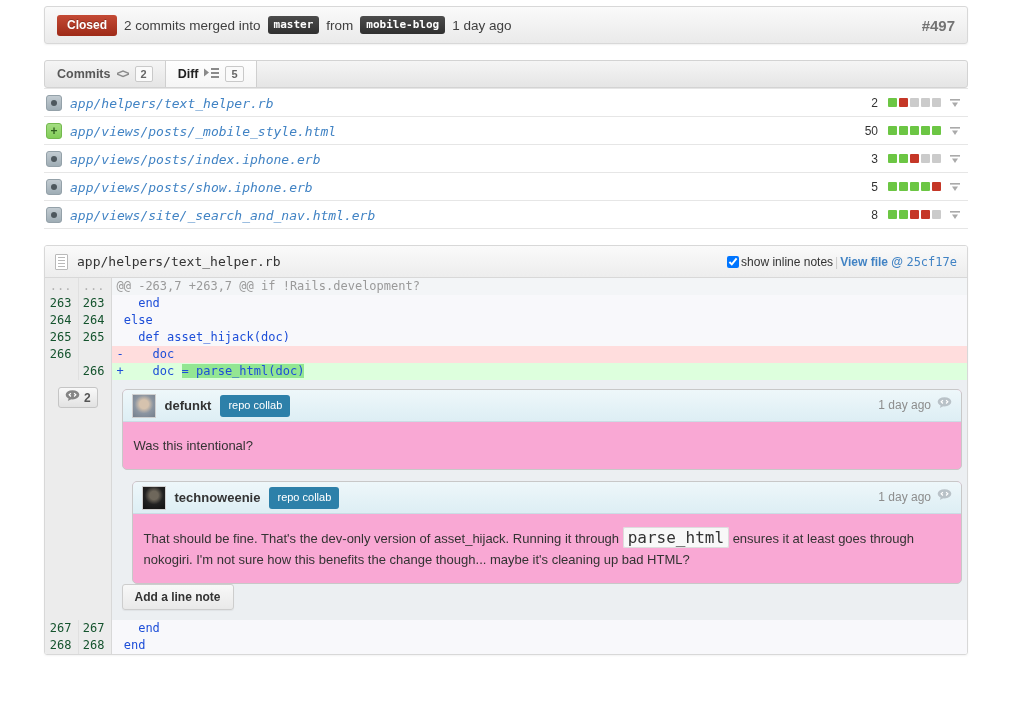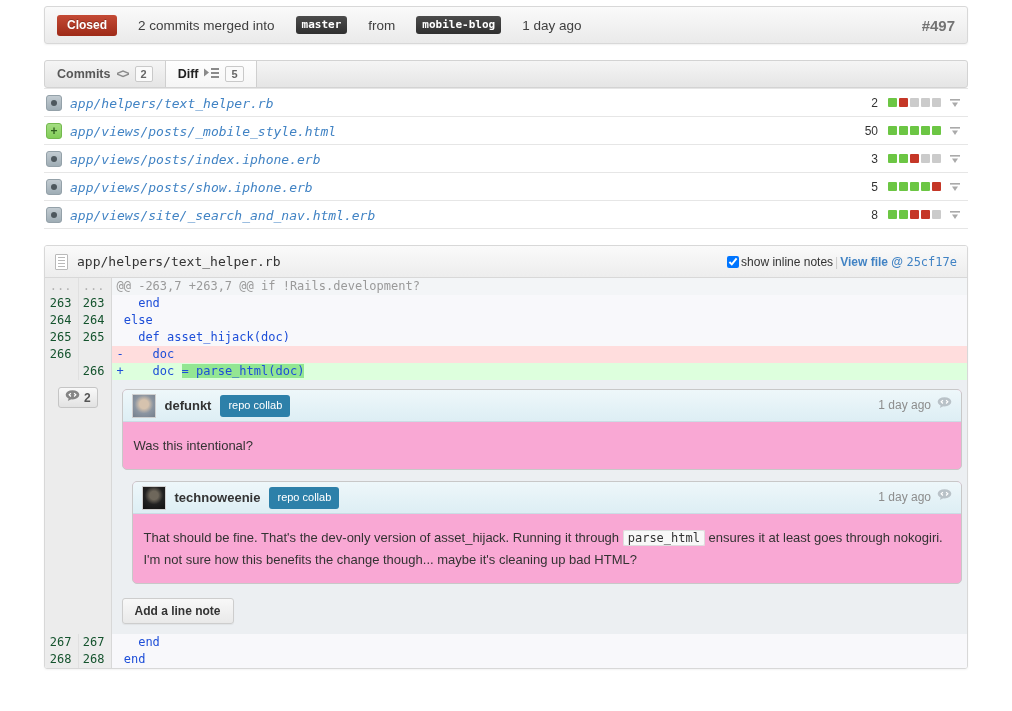--- a/index.html
+++ b/index.html
@@ -2,21 +2,21 @@
 <html><head>
 <meta charset="utf-8">
 <style>
   * { margin:0; padding:0; box-sizing:border-box; }
   html,body { background:#fff; }
   body { width:1012px; height:711px; font-family:"Liberation Sans", sans-serif; color:#333; position:relative; overflow:hidden; }
   .container { position:absolute; left:44px; top:6px; width:924px; }
 
   
   .pr-header { height:38px; border:1px solid #d8d8d8; border-radius:3px;
-    background:linear-gradient(#fafafa,#eaeaea); display:flex; align-items:center; padding:0 12px; gap:21px;
+    background:linear-gradient(#fafafa,#eaeaea); display:flex; align-items:center; padding:0 12px; gap:7px;
     box-shadow:0 1px 2px rgba(0,0,0,.06);justify-content:center; }
   .state-badge { background:linear-gradient(#c44a35,#9e2a18); color:#fff; font-weight:bold; font-size:12px;
     padding:3px 10px 4px; border-radius:3px; text-shadow:0 -1px 0 rgba(0,0,0,.25); }
   .pr-text { font-size:13.5px; color:#404040; }
   .branch-tag { background:linear-gradient(#4c4c4c,#2f2f2f); color:#fff; border-radius:3px;
     font-family:"DejaVu Sans Mono", monospace; font-size:11px; font-weight:bold; padding:2px 6px 3px; }
   .pr-number { margin-left:auto; font-size:15px; font-weight:bold; color:#737373; }
 
   
   .tabs { margin-top:16px; height:28px; border:1px solid #d3d3d3; border-radius:3px;
@@ -82,34 +82,34 @@
   tr.add td.code .strong { background:#93e693; }
 
   
   td.gutter-thread { background:#ececec; border-right:1px solid #d8d8d8; vertical-align:top; text-align:center;
     padding-top:7px; }
   .bubble-btn { display:inline-flex; align-items:center; gap:4px; background:linear-gradient(#f9f9f9,#e2e2e2);
     border:1px solid #c5c5c5; border-radius:3px; padding:2px 6px; font-family:"Liberation Sans",sans-serif;
     font-size:12px; font-weight:bold; color:#555; cursor:pointer; }
   td.thread-cell { background:#eceff2; padding:9px 5px 10px 10px; }
   .comment-box { background:#f9a8d4; border:1px solid #c8c8c8; border-radius:5px; margin-bottom:11px; overflow:hidden; }
-  .comment-box.nested { margin-left:10px; margin-bottom:14px; }
+  .comment-box.nested { margin-left:10px; margin-bottom:0; }
   .comment-head { height:32px; background:linear-gradient(#eef7fa,#ddeef4); border-bottom:1px solid #cadde5;
     display:flex; align-items:center; padding:0 9px; gap:9px; }
   .avatar { width:24px; height:24px; border:1px solid #cfcfcf; background:#999; }
   .avatar.defunkt { background:radial-gradient(circle at 50% 42%, #d6c3ae 0 26%, #8b95a1 55%, #747f8c); }
   .avatar.technoweenie { background:radial-gradient(circle at 50% 38%, #6e675b 0 24%, #222 52%, #111); }
   .comment-author { font-family:"Liberation Sans",sans-serif; font-size:13px; font-weight:bold; color:#333; }
   .collab-badge { background:#2d80a9; color:#fff; border-radius:3px; font-family:"Liberation Sans",sans-serif;
     font-size:11px; padding:2px 8px 3px; }
   .comment-time { margin-left:auto; font-family:"Liberation Sans",sans-serif; font-size:12px; color:#8d8d8d;
     display:flex; align-items:center; gap:6px; }
   .comment-body { padding:13px 11px; font-family:"Liberation Sans",sans-serif; font-size:13px; color:#333;
     line-height:21px; white-space:normal; }
-  .inline-code { font-family:"DejaVu Sans Mono",monospace; font-size:12px; background:#f8f8f8;
+  .inline-code { font-family:"DejaVu Sans Mono",monospace; font-size:16px; background:#f8f8f8;
     border:1px solid #ddd; border-radius:2px; padding:0 4px; }
   .add-note-btn { display:inline-block; background:linear-gradient(#f8f8f8,#e9e9e9); border:1px solid #cdcdcd;
     border-radius:3px; padding:5px 12px; font-family:"Liberation Sans",sans-serif; font-size:12px;
     font-weight:bold; color:#333; cursor:pointer; box-shadow:0 1px 1px rgba(0,0,0,.05); }
 </style>
 </head>
 <body>
 
 <div class="container">
 

